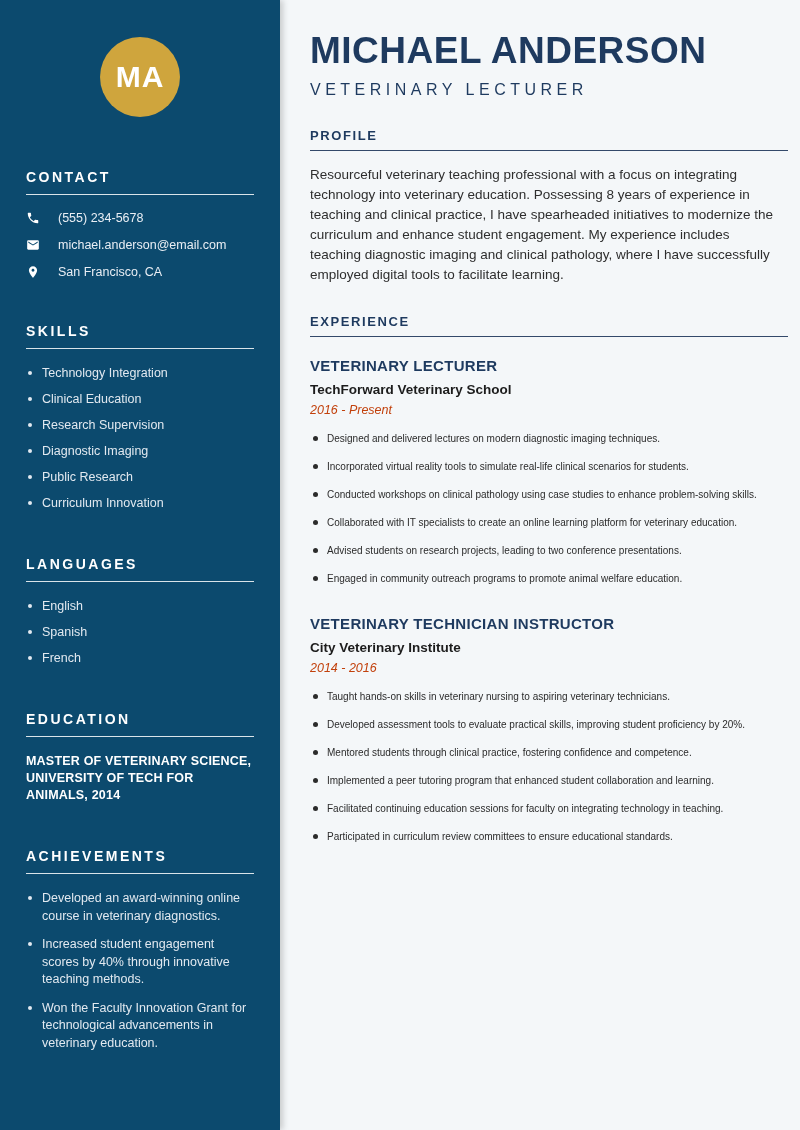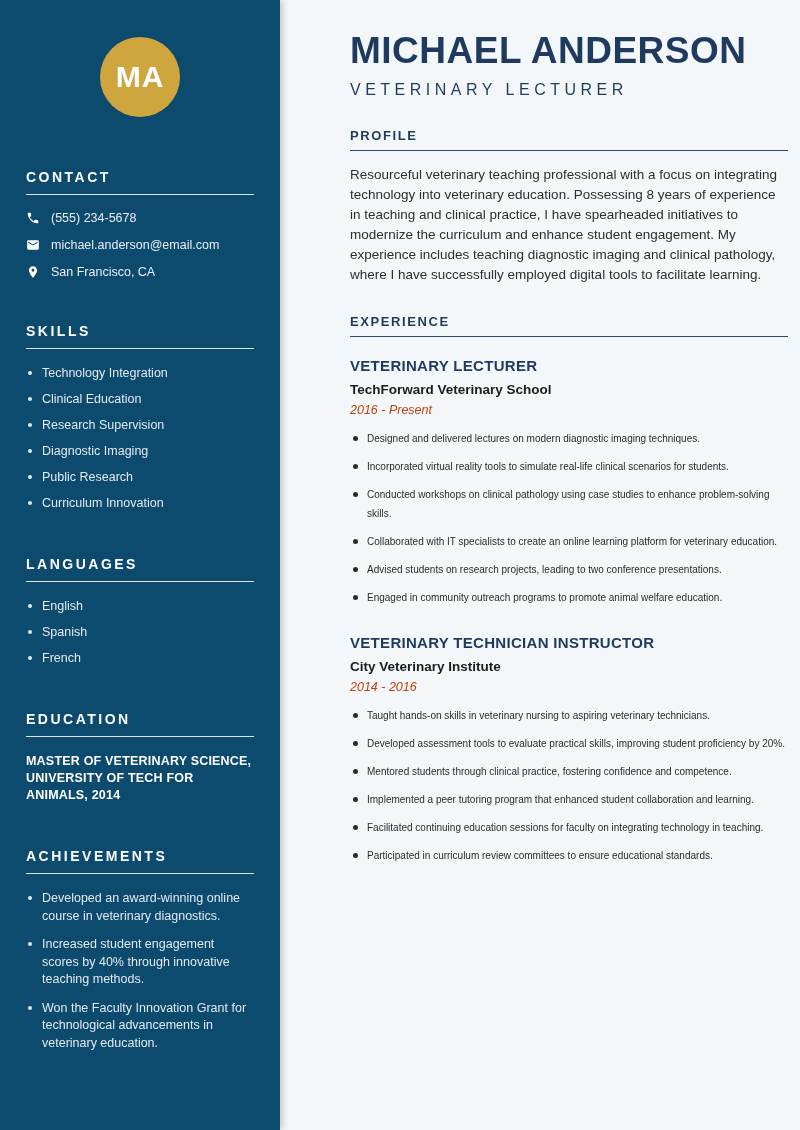--- a/index.html
+++ b/index.html
@@ -40,21 +40,21 @@
     color: #ffffff;
     font-size: 14px;
     font-weight: bold;
     letter-spacing: 2.5px;
     padding-bottom: 9px;
     border-bottom: 1px solid rgba(255,255,255,0.85);
     margin-bottom: 16px;
   }
   .contact-row {
     display: flex; align-items: center;
-    gap: 11px;
+    gap: 18px;
     margin-bottom: 13px;
     font-size: 12.5px;
     color: #e9eef4;
   }
   .contact-row .cicon { width: 14px; height: 14px; flex: 0 0 14px; display: flex; }
   .contact-row .cicon svg { width: 14px; height: 14px; fill: #ffffff; }
 
   ul.side-list { list-style: none; }
   ul.side-list li {
     position: relative;
@@ -80,21 +80,20 @@
     letter-spacing: 0.2px;
   }
   ul.side-list.ach li { margin-bottom: 11px; line-height: 17.5px; }
 
   
   .main {
     flex: 1;
     height: 1130px;
     background: #f4f7f9;
     padding: 32px 12px 0 30px;
-    margin-left: 40px;
   }
   .name {
     color: #1e3a5f;
     font-size: 37px;
     font-weight: bold;
     letter-spacing: 0.5px;
     line-height: 1.05;
   }
   .job-subtitle {
     color: #1e3a5f;

